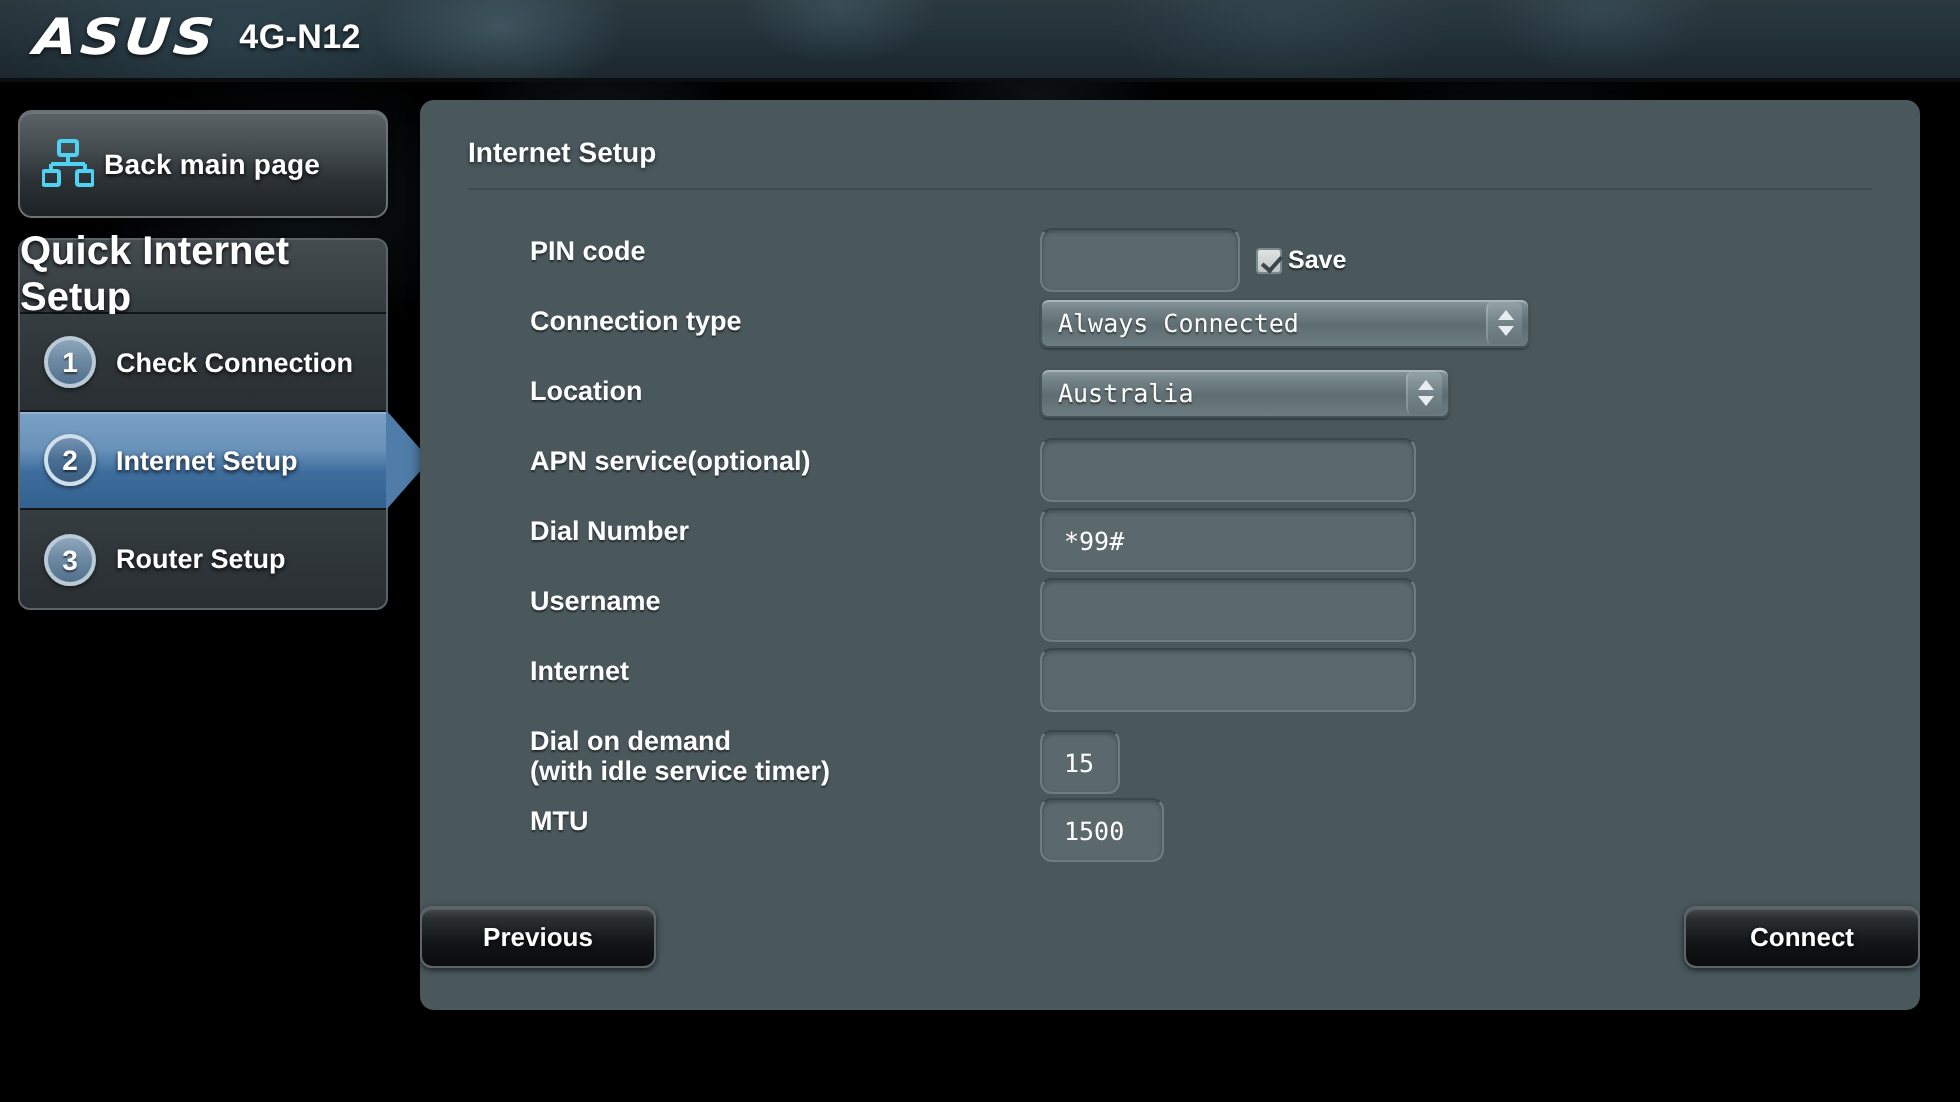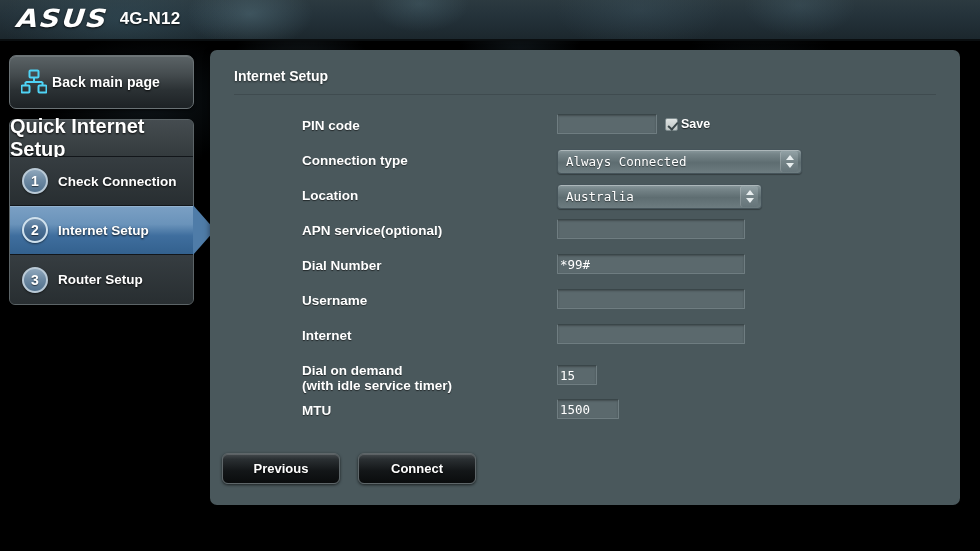--- a/index.html
+++ b/index.html
@@ -149,40 +149,40 @@
     font-size: 14px; font-weight: 700; color: #ffffff;
     text-shadow: 0 1px 2px rgba(0,0,0,.6);
   }
   .panel-rule {
     position: absolute; left: 24px; right: 24px; top: 44px;
     height: 1px; background: #5e6b6e;
     border-top: 1px solid #3f4b4f;
   }
 
   .form { position: absolute; left: 0; top: 62px; width: 750px; }
-  .row { display: flex; align-items: flex-start; min-height: 35px; margin-left: 37px; }
+  .row { display: flex; align-items: flex-start; min-height: 35px; }
   .row-label {
     width: 310px; padding-left: 55px; padding-top: 6px;
     font-size: 13.5px; font-weight: 700; color: #ffffff;
     text-shadow: 0 1px 1px rgba(0,0,0,.55);
     line-height: 15px;
   }
   .row-field { display: flex; align-items: center; gap: 8px; padding-top: 2px; }
 
   
   .tf {
-    height: 20px;
+    height: 32px;
     background: #5b696d;
     border: 1px solid #6f7d81;
     border-top: 1px solid #3a4649;
-    border-radius: 1px;
+    border-radius: 6px;
     color: #ffffff;
     font-family: "DejaVu Sans Mono", monospace;
     font-size: 12.5px;
-    padding: 0 2px;
+    padding: 0 11px;
     outline: none;
     box-shadow: inset 0 1px 2px rgba(0,0,0,.28);
   }
   .tf::placeholder { color: #93a2a6; }
   .w-pin   { width: 100px; }
   .w-wide  { width: 188px; }
   .w-tiny  { width: 40px; }
   .w-small { width: 62px; }
 
   
@@ -233,22 +233,22 @@
     align-items: center; justify-content: center; gap: 3px;
   }
   .arr-up, .arr-dn { width: 0; height: 0; border-left: 4px solid transparent; border-right: 4px solid transparent; }
   .arr-up { border-bottom: 5px solid #e8eeef; }
   .arr-dn { border-top: 5px solid #e8eeef; }
   .w-sel-conn { width: 245px; }
   .w-sel-loc  { width: 205px; }
 
   
   .btn-row {
-    position: absolute; left: 12px; top: 403px; width: 750px;
-    display: flex; justify-content: flex-start; gap: 18px;
+    position: absolute; left: 0; top: 403px; width: 750px;
+    display: flex; justify-content: space-between; gap: 18px;
   }
   .btn {
     width: 118px; height: 31px;
     border-radius: 6px;
     background: linear-gradient(180deg, #454b4e 0%, #2a2f32 18%, #131618 58%, #0a0c0d 100%);
     border: 1px solid #5e6669;
     box-shadow: 0 1px 3px rgba(0,0,0,.65), inset 0 1px 0 rgba(255,255,255,.14);
     color: #ffffff;
     font-family: "Liberation Sans", sans-serif;
     font-size: 13px; font-weight: 700;

